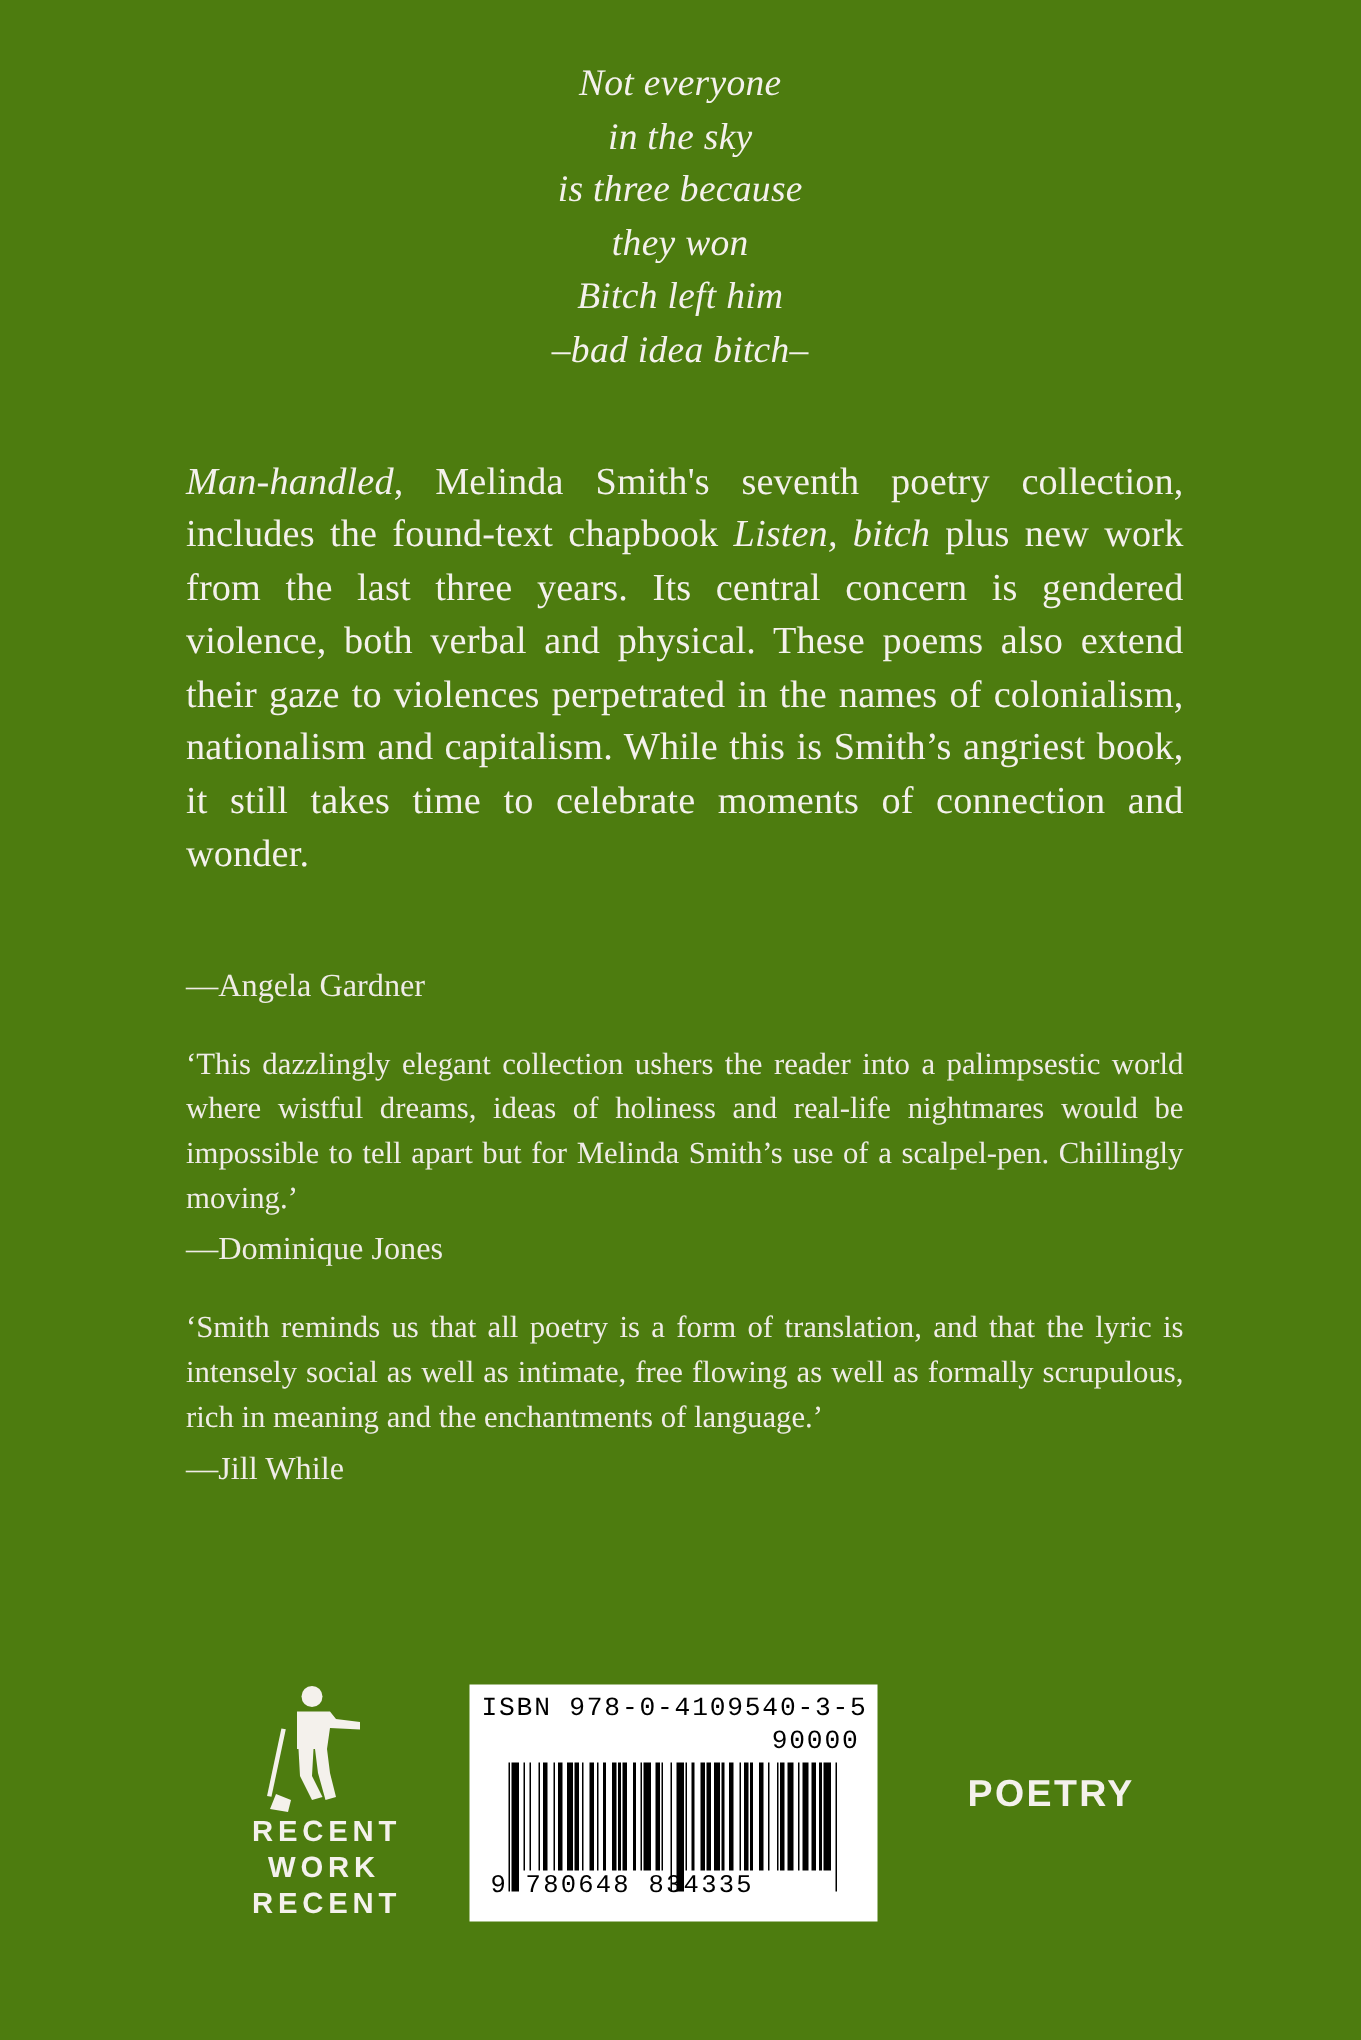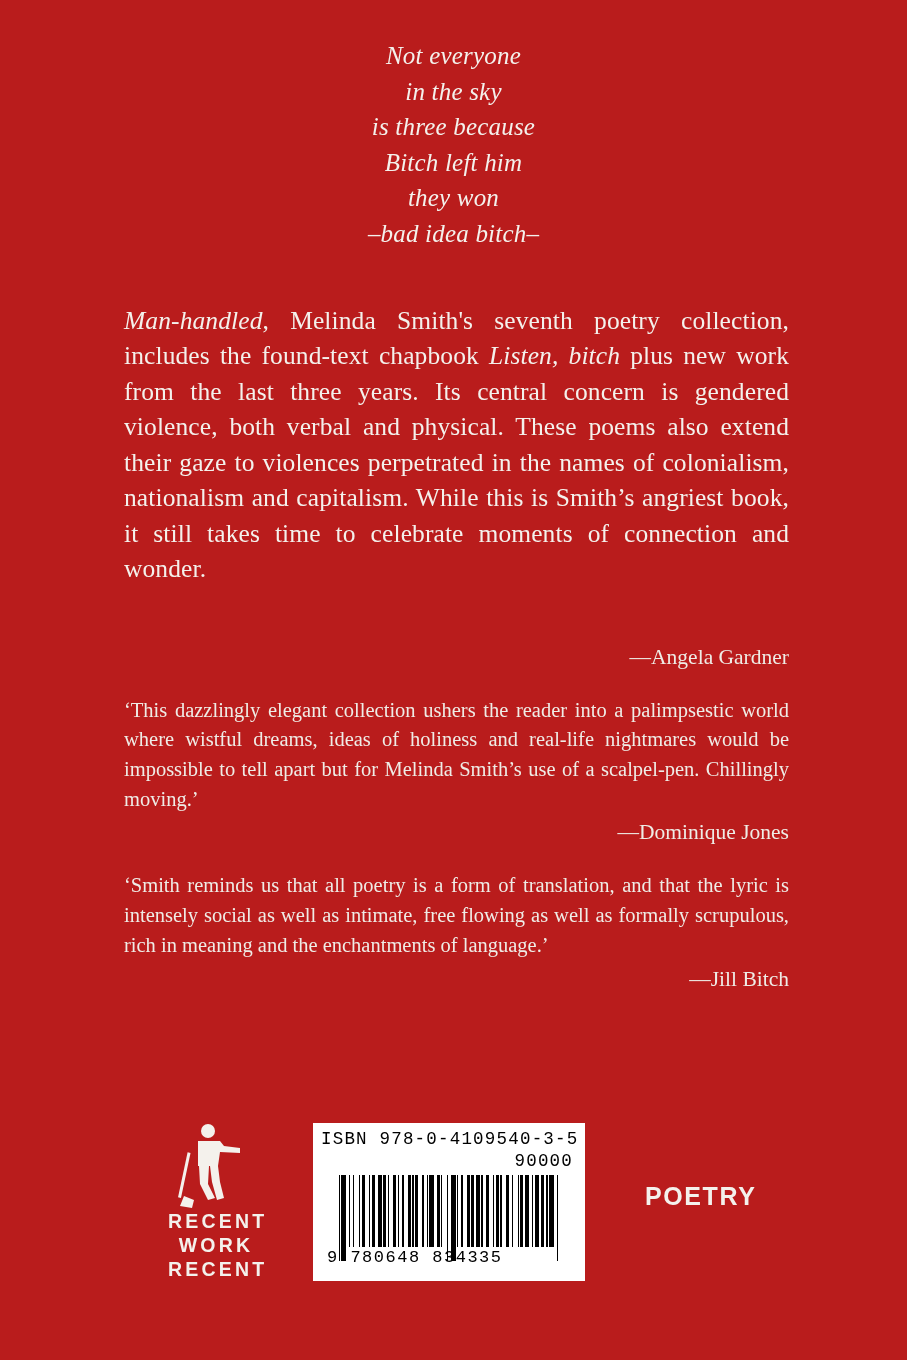--- a/index.html
+++ b/index.html
@@ -11,21 +11,21 @@
     width: 907px;
     height: 1360px;
     overflow: hidden;
     font-family: "Liberation Serif", serif;
     color: #f2efe9;
     position: relative;
   }
   .page {
     width: 907px;
     height: 1360px;
-    background: #b91c1c;
+    background: #4d7c0f;
     position: relative;
     box-sizing: border-box;
   }
 
   
   .epigraph {
     padding-top: 38px;
     text-align: center;
     font-style: italic;
     font-size: 25px;
@@ -53,21 +53,20 @@
   }
   .quote {
     font-size: 20.5px;
     line-height: 1.45;
     text-align: justify;
     color: #efece6;
     margin-bottom: 6px;
   }
   .quote i { font-style: italic; }
   .attrib {
-    text-align: right;
     font-size: 21.5px;
     color: #efece6;
     margin-bottom: 26px;
   }
 
   
   .footer {
     position: absolute;
     left: 0;
     right: 0;
@@ -161,36 +160,36 @@
 </style>
 </head>
 <body>
 
 <div class="page">
 
   <div class="epigraph">
     <div>Not everyone</div>
     <div>in the sky</div>
     <div>is three because</div>
+    <div>they won</div>
     <div>Bitch left him</div>
-    <div>they won</div>
     <div>–bad idea bitch–</div>
   </div>
 
   <p class="blurb"><i>Man-handled</i><span>, Melinda Smith's seventh poetry collection, includes the found-text chapbook </span><i>Listen, bitch</i><span> plus new work from the last three years. Its central concern is gendered violence, both verbal and physical. These poems also extend their gaze to violences perpetrated in the names of colonialism, nationalism and capitalism. While this is Smith’s angriest book, it still takes time to celebrate moments of connection and wonder.</span></p>
 
   <div class="praise">
 
     <div class="attrib">—Angela Gardner</div>
 
     <p class="quote"><span>‘This dazzlingly elegant collection ushers the reader into a palimpsestic world where wistful dreams, ideas of holiness and real-life nightmares would be impossible to tell apart but for Melinda Smith’s use of a scalpel-pen. Chillingly moving.’</span><i></i><span></span></p>
     <div class="attrib">—Dominique Jones</div>
 
     <p class="quote"><span>‘Smith reminds us that all poetry is a form of translation, and that the lyric is intensely social as well as intimate, free flowing as well as formally scrupulous, rich in meaning and the enchantments of language.’</span><i></i><span></span></p>
-    <div class="attrib">—Jill Bitch</div>
+    <div class="attrib">—Jill While</div>
 
   </div>
 
   <div class="footer">
 
     <div class="pub-logo">
       <div class="pub-figure">
         <svg width="96" height="86" viewBox="0 0 96 86" aria-hidden="true">
           <g fill="#f4f1ec">
 

